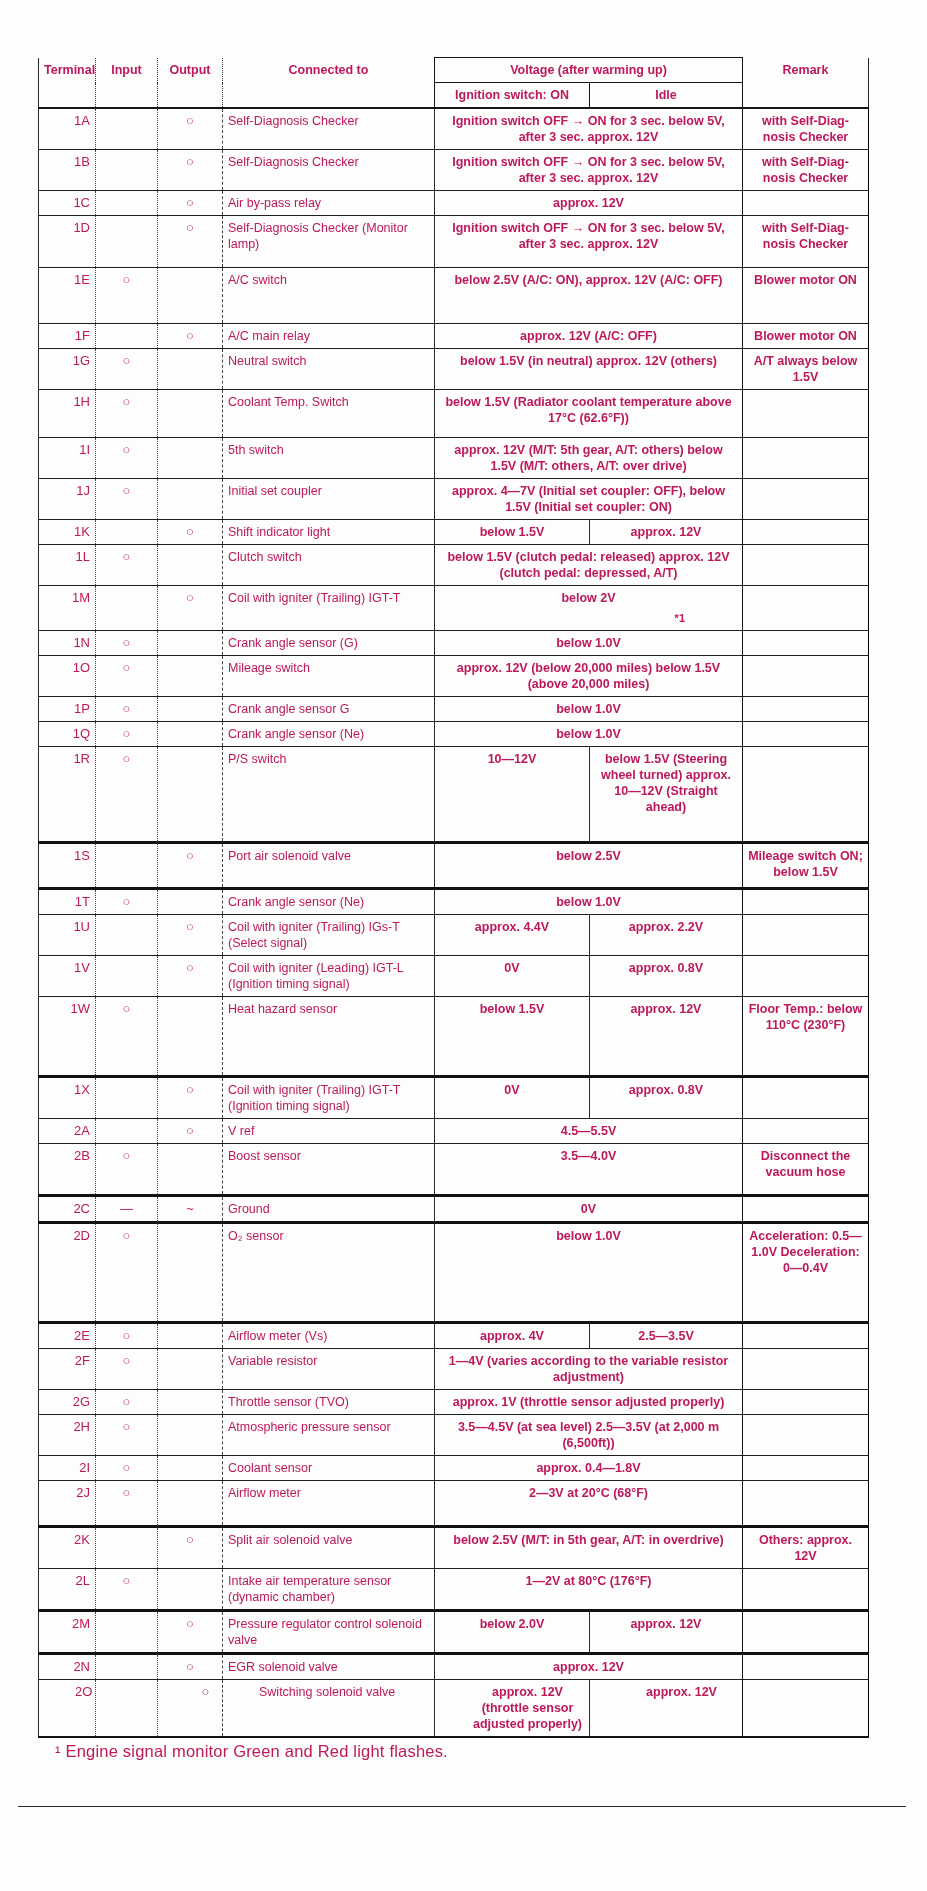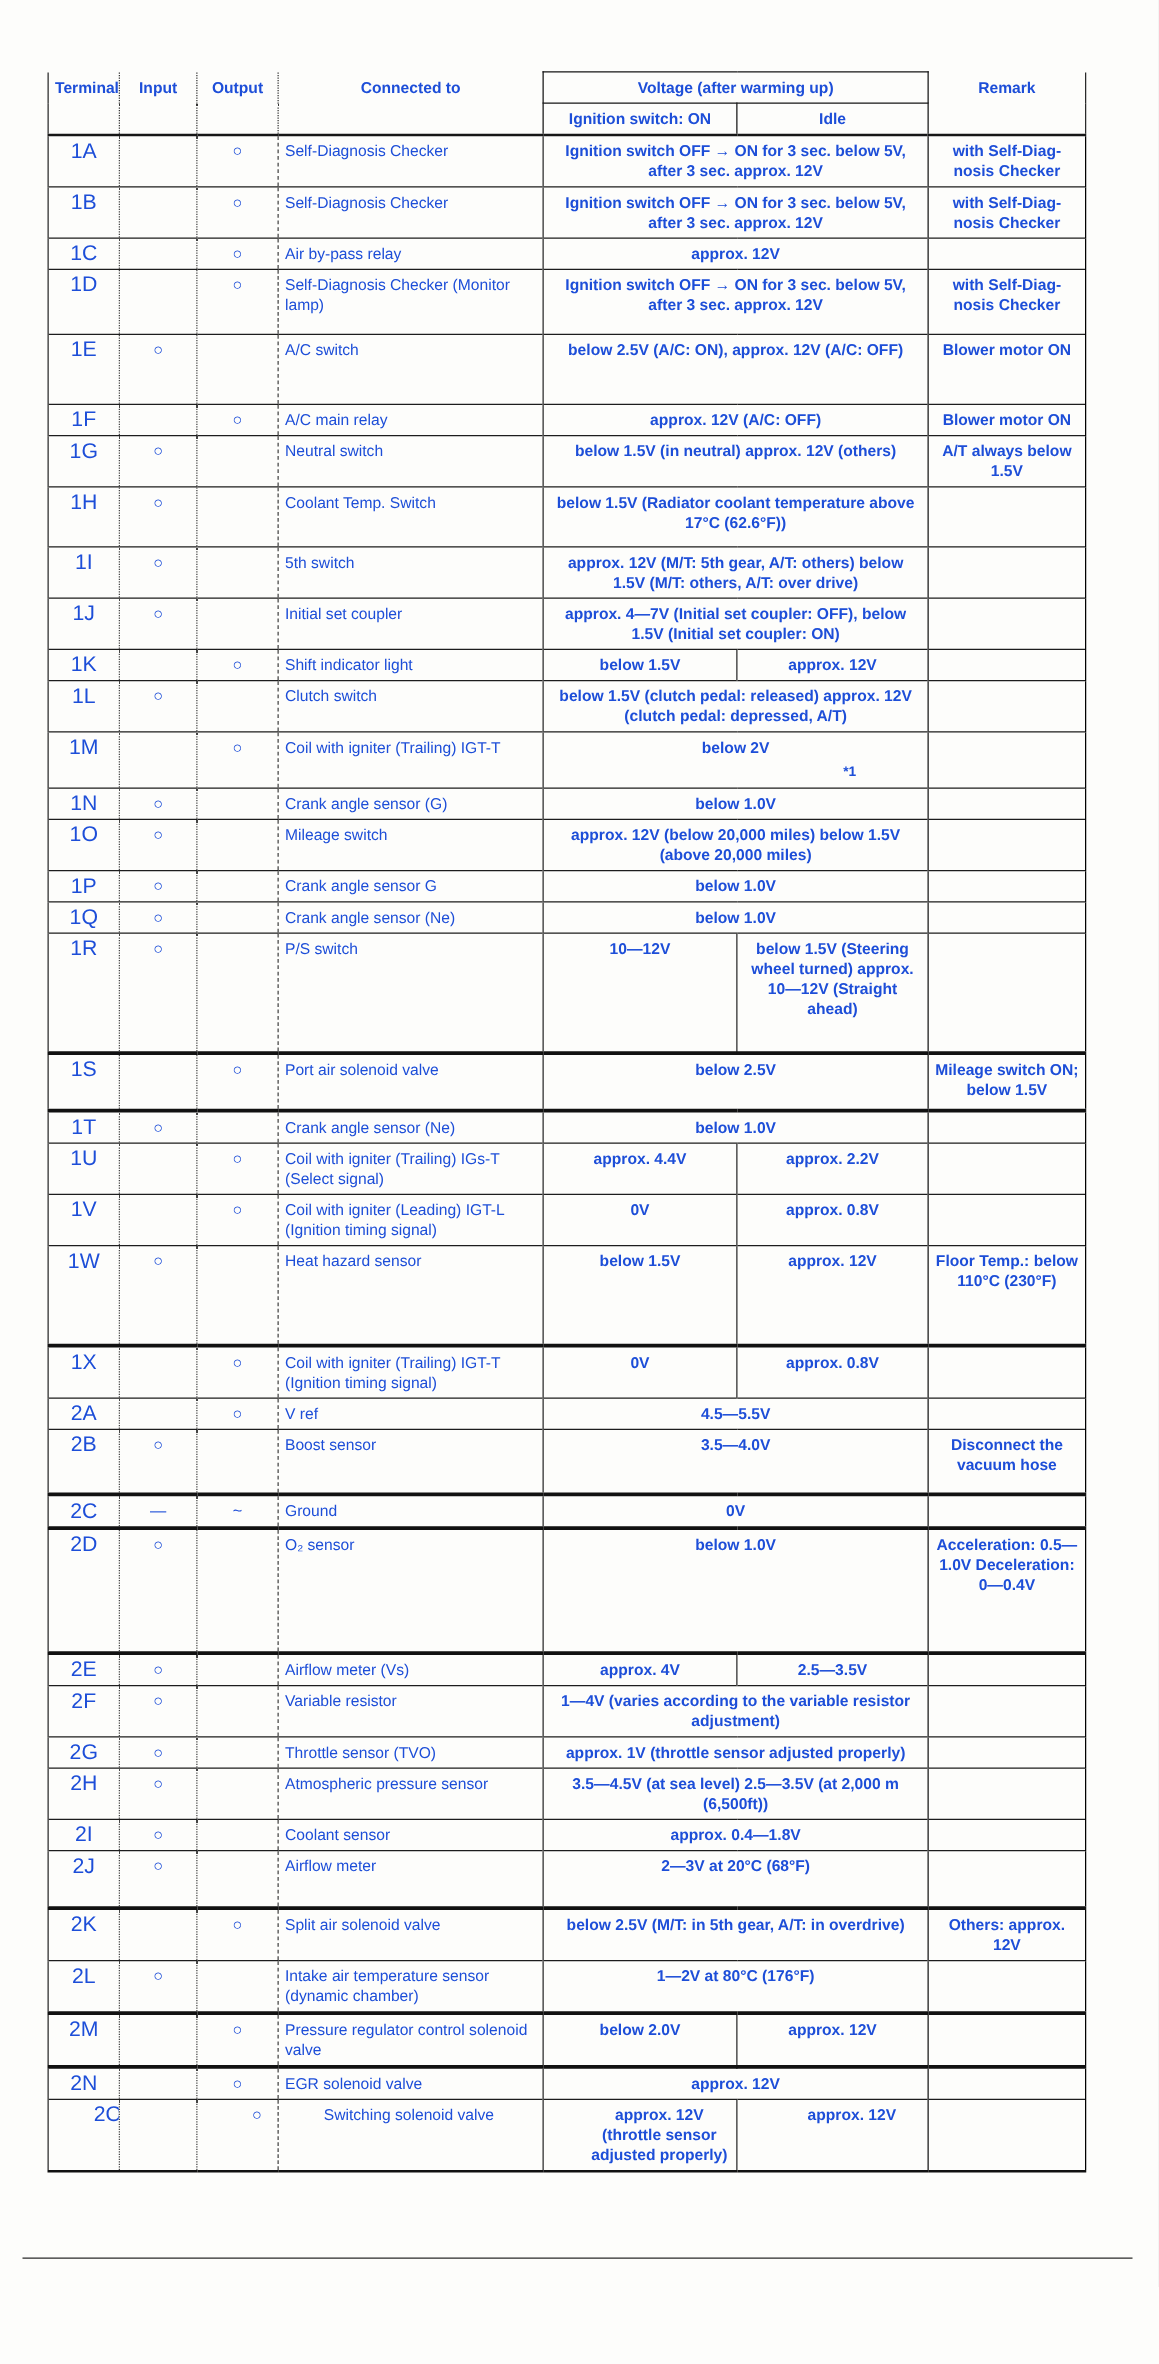--- a/index.html
+++ b/index.html
@@ -4,21 +4,21 @@
 <style>
   * { box-sizing: border-box; }
   html, body { margin: 0; padding: 0; background: #e8e8e6; }
   .page {
     position: relative;
     width: 927px;
     height: 1891px;
     margin: 0 auto;
     background: #fdfdfb;
     font-family: "Liberation Sans", sans-serif;
-    color: #1d4ed8;
+    color: #be185d;
     overflow: hidden;
   }
   .volt-table {
     position: absolute;
     left: 38px;
     top: 57px;
     width: 830px;
     border-collapse: collapse;
     table-layout: fixed;
     font-size: 12.5px;
@@ -46,21 +46,21 @@
     border-bottom: 1.5px solid #161616;
     border-right: 1.5px solid #161616;
   }
   thead th.h-sub-on  { border-left: 1.5px solid #161616; border-bottom: 2.5px solid #161616; }
   thead th.h-sub-idle{ border-left: 1.5px solid #161616; border-bottom: 2.5px solid #161616; border-right: 1.5px solid #161616; }
   thead th.h-remark  { border-right: 1px solid #2a2a2a; }
   
   tbody td { border-top: 1.5px solid #1d1d1d; }
   tbody tr.heavy-top td { border-top: 3px solid #111; }
   tbody tr:last-child td { border-bottom: 2.5px solid #111; padding-left: 36px; }
-  td.c-term   { text-align: center; border-left: 1px solid #2a2a2a; font-size: 17px; }
+  td.c-term   { text-align: right; border-left: 1px solid #2a2a2a; font-size: 13px; }
   td.c-io     { text-align: center; border-left: 1px dotted #444; font-size: 13px; }
   td.c-conn   { text-align: left;   border-left: 1px dashed #444; }
   td.c-volt   { text-align: center; border-left: 1px solid #2a2a2a; font-weight: bold; }
   td.c-idle   { border-left: 1px solid #2a2a2a; }
   td.c-remark { text-align: center;   border-left: 1.5px solid #161616; border-right: 1px solid #000000; font-weight: bold; }
   .vnote { text-align: right; padding-right: 52px; font-size: 11px; margin-top: 4px; }
   
   .footnote {
     position: absolute;
     left: 55px;
@@ -428,15 +428,16 @@
           <td class="c-io"></td>
           <td class="c-io">○</td>
           <td class="c-conn">Switching solenoid valve</td>
           <td class="c-volt">approx. 12V (throttle sensor adjusted properly)</td>
           <td class="c-volt c-idle">approx. 12V</td>
           <td class="c-remark"></td>
         </tr>
       </tbody>
   </table>
 
+  <p class="footnote">¹ Engine signal monitor Green and Red light flashes.</p>
   <div class="bottom-rule"></div>
 
 </div>
 
 </body></html>

